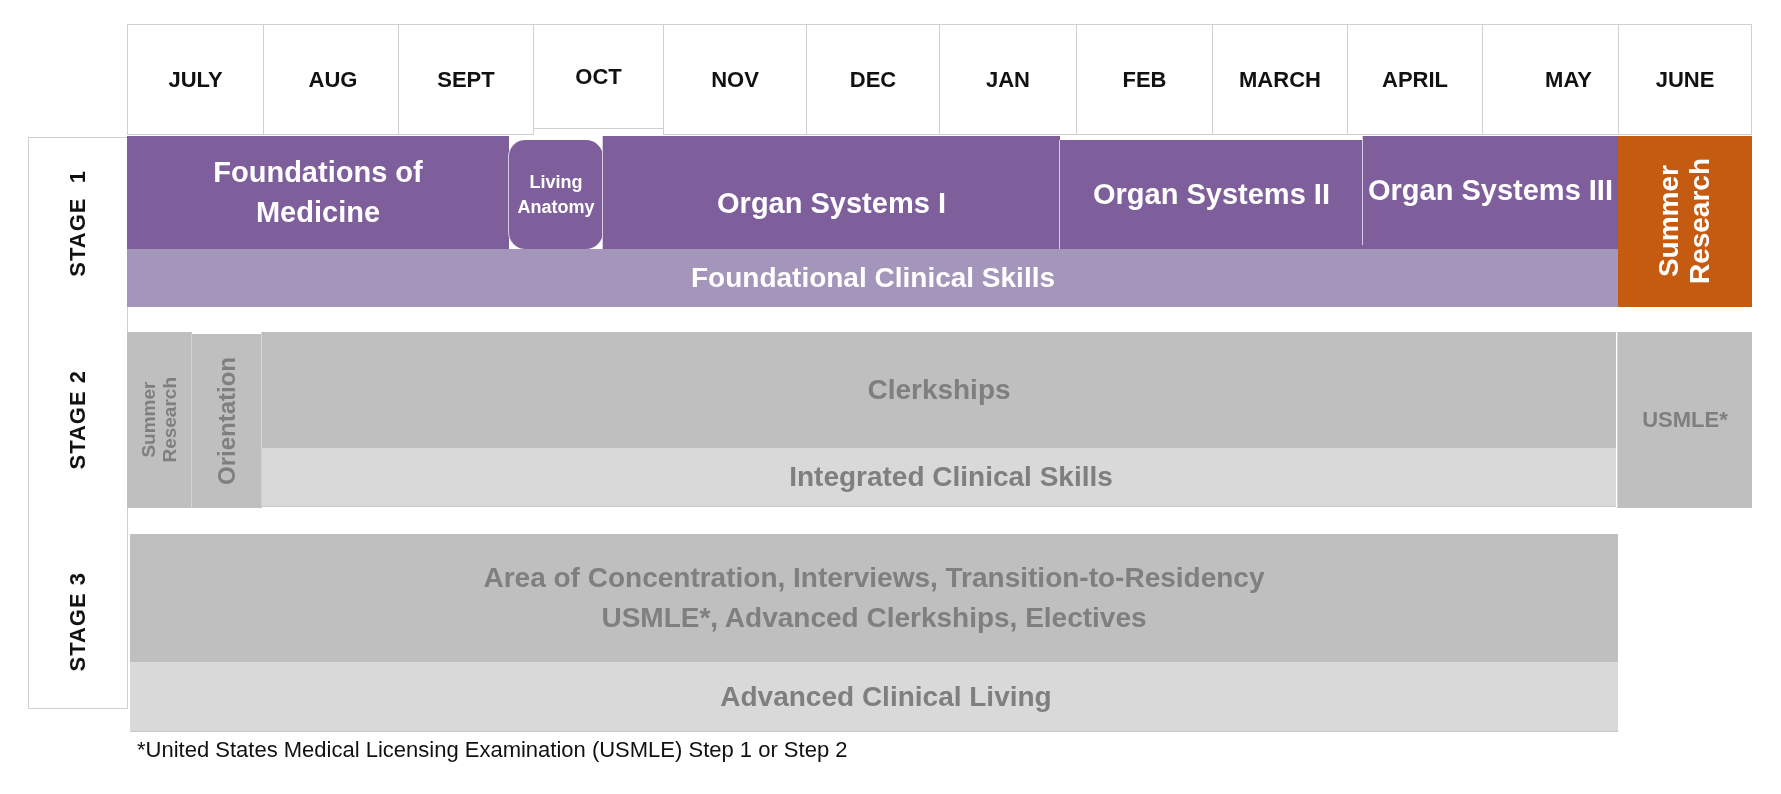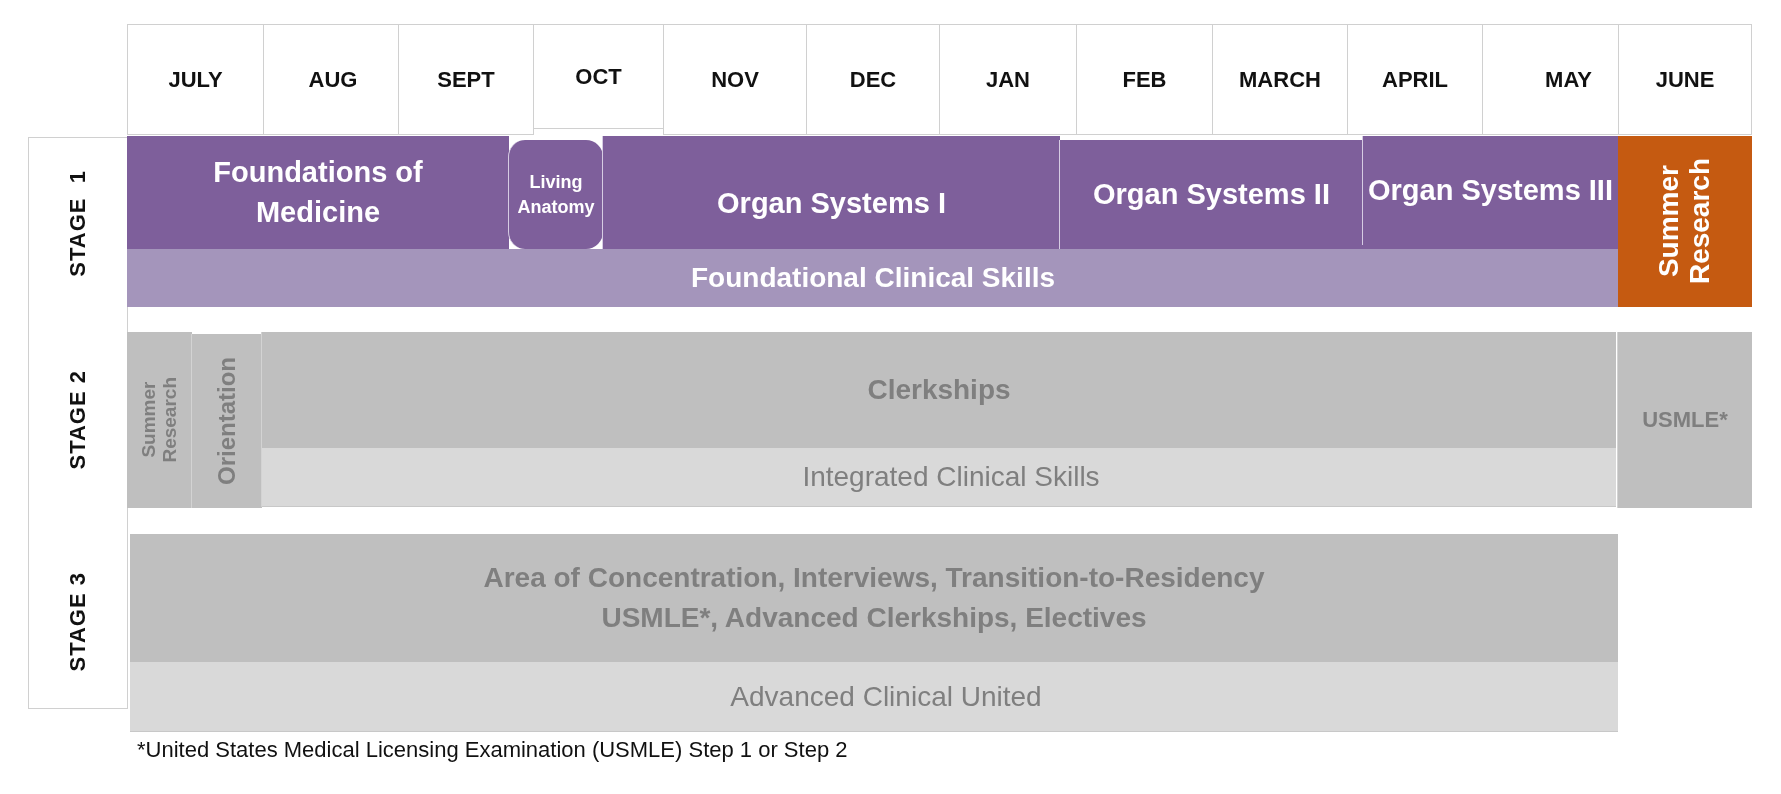--- a/index.html
+++ b/index.html
@@ -5,21 +5,21 @@
   html, body { margin:0; padding:0; background:#ffffff; }
   body { width:1781px; height:794px; position:relative; overflow:hidden;
          font-family:"Liberation Sans", "DejaVu Sans", sans-serif; }
   .abs { position:absolute; box-sizing:border-box; }
   .center { display:flex; align-items:center; justify-content:center; text-align:center; }
   .month { border:1px solid #d0d0d0; font-weight:bold; font-size:22px; color:#111; background:#fff; }
   .purple { background:#7e5f9b; color:#fff; font-weight:bold; }
   .lpurple { background:#a495bb; color:#fff; font-weight:bold; }
   .orange { background:#c55a11; color:#fff; font-weight:bold; }
   .gray { background:#bfbfbf; color:#7f7f7f; font-weight:bold; }
-  .lgray { background:#d9d9d9; color:#7f7f7f; font-weight:normal;padding-left:24px; }
+  .lgray { background:#d9d9d9; color:#7f7f7f; font-weight:bold;padding-left:24px; }
   .vdiv { border-left:1px solid #d6cce3; }
   .gdiv { border-left:1px solid #d3d3d3; }
   .vert { writing-mode:vertical-rl; transform:rotate(180deg); line-height:1.1; }
   .stagebox { border:1px solid #d0d0d0; background:#fff; }
   .stagelabel { font-weight:bold; font-size:22px; color:#111; letter-spacing:1px; }
 </style>
 </head>
 <body>
 
 <div>
@@ -83,16 +83,16 @@
   <div class="abs center gray gdiv" style="left:261px;top:332px;width:1355px;height:116px;font-size:28px;">Clerkships</div>
   <div class="abs center lgray gdiv" style="left:261px;top:448px;width:1355px;height:59px;font-size:28px;border-bottom:1px solid #c8c8c8;">Integrated Clinical Skills</div>
   <div class="abs center gray gdiv" style="left:1617px;top:332px;width:135px;height:176px;font-size:22px;">USMLE*</div>
 </div>
 
 <div>
   <div class="abs center gray" style="left:130px;top:534px;width:1488px;height:128px;font-size:28px;line-height:1.42;flex-direction:column;">
     <span>Area of Concentration, Interviews, Transition-to-Residency</span>
     <span>USMLE*, Advanced Clerkships, Electives</span>
   </div>
-  <div class="abs center lgray" style="left:130px;top:662px;width:1488px;height:70px;font-size:28px;border-bottom:1px solid #c8c8c8;">Advanced Clinical United</div>
+  <div class="abs center lgray" style="left:130px;top:662px;width:1488px;height:70px;font-size:28px;border-bottom:1px solid #c8c8c8;">Advanced Clinical Living</div>
 </div>
 
 <div class="abs" style="left:137px;top:736px;width:900px;height:28px;font-size:22px;color:#111;line-height:28px;">*United States Medical Licensing Examination (USMLE) Step 1 or Step 2</div>
 
 </body></html>

